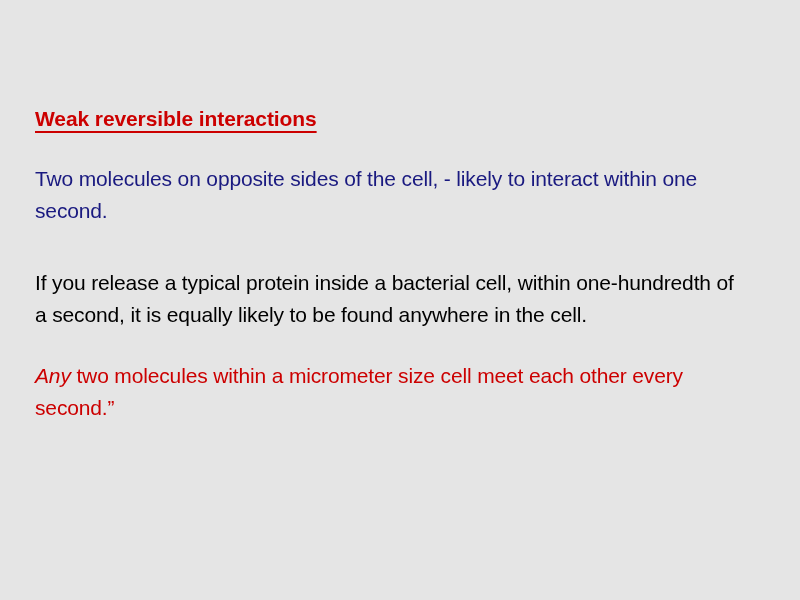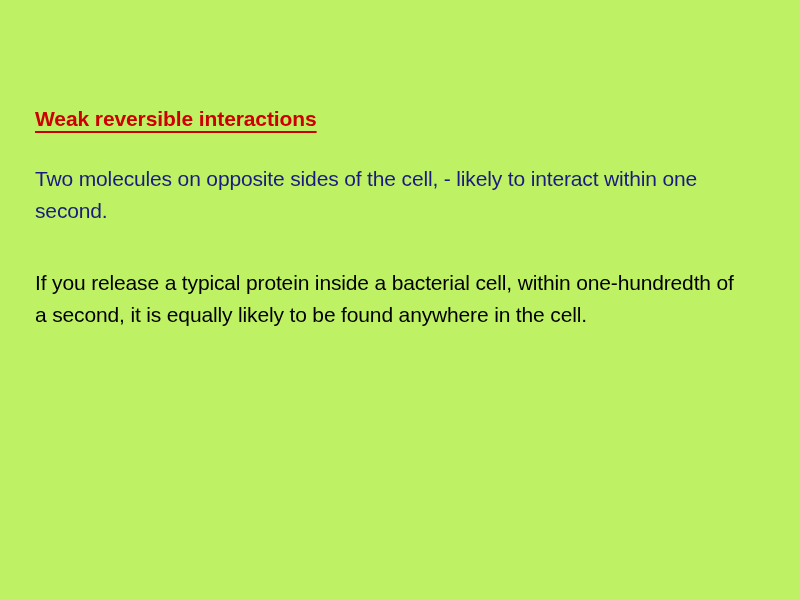--- a/index.html
+++ b/index.html
@@ -11,21 +11,21 @@
     height: 600px;
     background: #ffffff;
     font-family: "Liberation Sans", "DejaVu Sans", sans-serif;
     overflow: hidden;
   }
 
   .slide {
     position: relative;
     width: 800px;
     height: 600px;
-    background: #bef264;
+    background: #e5e5e5;
     box-sizing: border-box;
   }
 
   .content {
     position: absolute;
     left: 35px;
     top: 104px;
     width: 712px;
   }
 
@@ -74,15 +74,16 @@
 
 <div class="slide">
   <div class="content">
 
     <h1 class="slide-heading">Weak reversible interactions</h1>
 
     <p class="para para-blue">Two molecules on opposite sides of the cell, - likely to interact within one second.</p>
 
     <p class="para para-black">If you release a typical protein inside a bacterial cell, within one-hundredth of a second, it is equally likely to be found anywhere in the cell.</p>
 
+    <p class="para para-red"><em class="em-italic">Any</em><span> two molecules within a micrometer size cell meet each other every second.”</span></p>
 
   </div>
 </div>
 
 </body></html>

